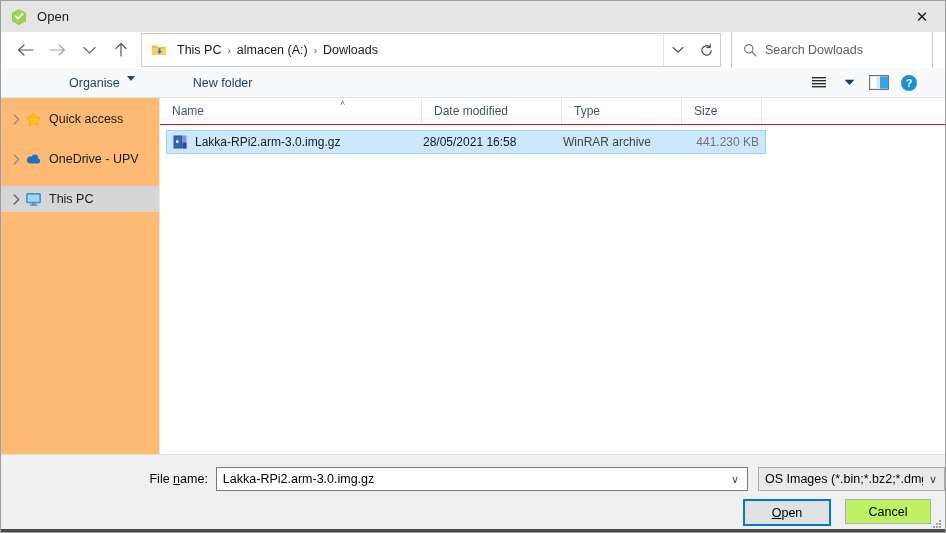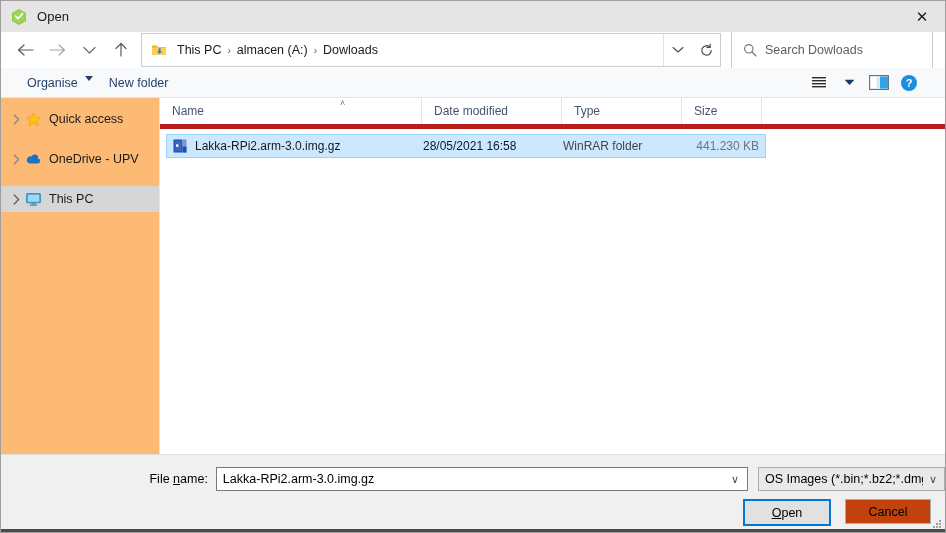--- a/index.html
+++ b/index.html
@@ -169,20 +169,21 @@
     padding: 0 10px 0 18px;
     box-sizing: border-box;
   }
   .tb-item {
     font-size: 12.5px;
     color: #26426b;
     padding: 3px 8px;
     display: flex;
     gap: 7px;
     white-space: nowrap;
+    margin-left: 42px;
   }
   .tb-caret {
     width: 0; height: 0;
     border-left: 4px solid transparent;
     border-right: 4px solid transparent;
     border-top: 5px solid #26426b;
     display: block;
   }
   .tb-spacer { flex: 1; }
   .tb-right {
@@ -250,21 +251,21 @@
     flex-direction: column;
     min-width: 0;
     background: #ffffff;
     position: relative;
   }
   .colheader {
     height: 26px;
     min-height: 26px;
     display: flex;
     align-items: stretch;
-    border-bottom: 5px solid #b91c1c;
+    border-bottom: 1px solid #b91c1c;
     background: #ffffff;
     position: relative;
   }
   .col {
     display: flex;
     align-items: center;
     border-right: 1px solid #e5e5e5;
     box-sizing: border-box;
     padding-left: 12px;
     font-size: 12px;
@@ -398,21 +399,21 @@
     gap: 14px;
   }
   .btn {
     width: 86px;
     height: 25px;
     display: flex;
     align-items: center;
     justify-content: center;
     font-size: 12.5px;
     color: #000;
-    background: #c2410c;
+    background: #bef264;
     border: 1px solid #adadad;
     box-sizing: border-box;
   }
   .btn.primary {
     background: #e1e1e1;
     border: 2px solid #0078d7;
     width: 88px;
     height: 27px;
   }
   .acc { text-decoration: underline; }
@@ -610,21 +611,21 @@
           <svg class="file-icon" viewBox="0 0 16 16">
             <rect x="1.5" y="1.5" width="9" height="13" fill="#1f4fa8"></rect>
             <rect x="2.6" y="2.6" width="6.8" height="10.8" fill="#3566c4"></rect>
             <rect x="4" y="6.4" width="2.4" height="2.4" fill="#ffffff"></rect>
             <rect x="10.5" y="1.5" width="4" height="13" fill="#7d95d6"></rect>
             <rect x="10.5" y="8.5" width="4" height="6" fill="#1f4fa8"></rect>
           </svg>
           <span>Lakka-RPi2.arm-3.0.img.gz</span>
         </div>
         <div class="cell date">28/05/2021 16:58</div>
-        <div class="cell type">WinRAR folder</div>
+        <div class="cell type">WinRAR archive</div>
         <div class="cell size">441.230 KB</div>
       </div>
     </div>
   </div>
 
   <div class="footer">
     <div class="fname-row">
       <div class="fname-label"><span>File </span><span class="acc">n</span><span>ame:</span></div>
       <div class="fname-input">
         <span>Lakka-RPi2.arm-3.0.img.gz</span>

